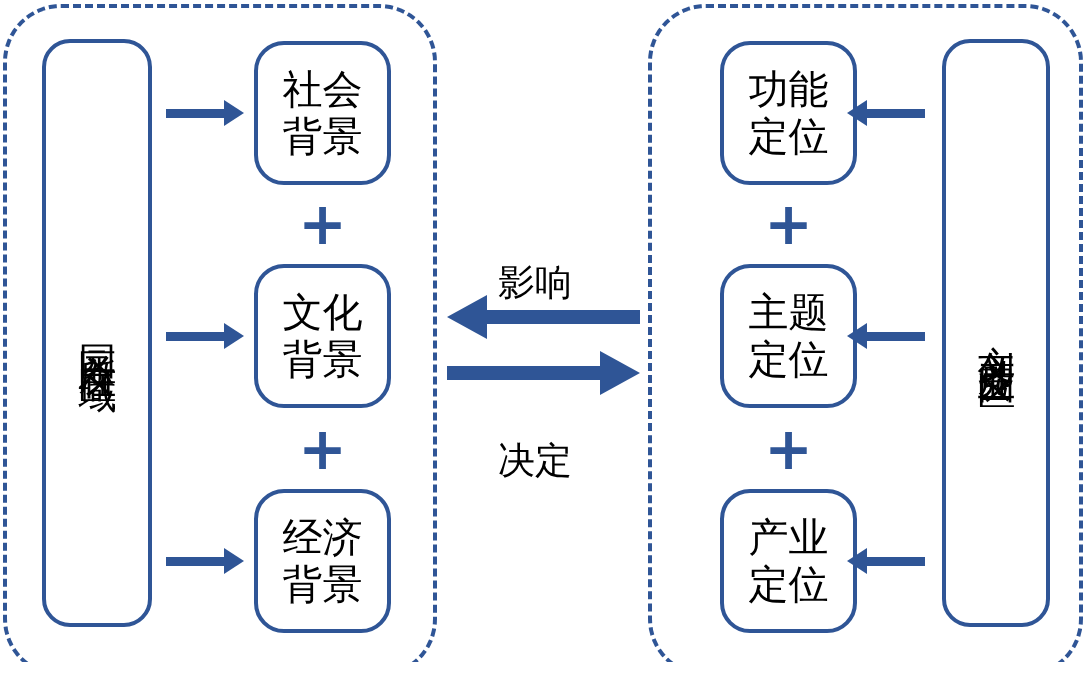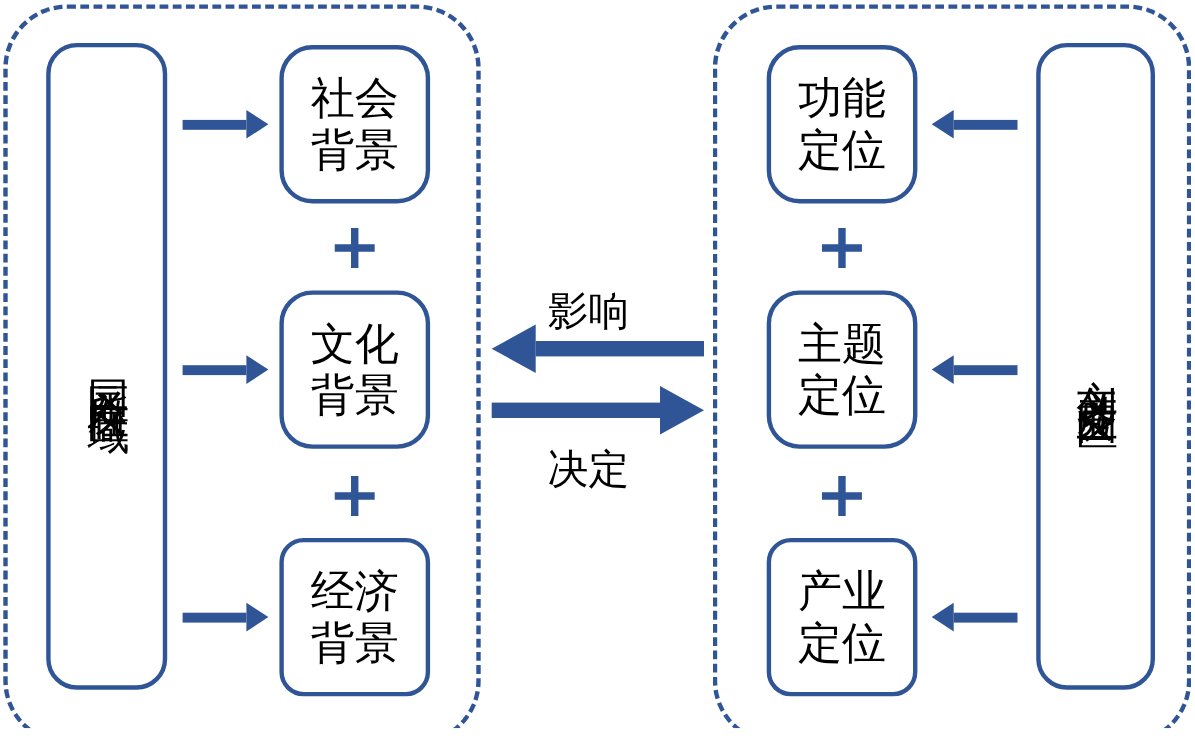--- a/index.html
+++ b/index.html
@@ -26,22 +26,22 @@
   .tall { top:39px; width:110px; height:588px; border-radius:28px; }
   #tall-left  { left:42px;  }
   #tall-right { left:942px; width:108px; }
   .vlabel {
     writing-mode:vertical-rl; text-orientation:upright;
     font-size:38px; letter-spacing:6px; color:var(--text);
   }
 
   .item-box { width:137px; height:144px; border-radius:30px; }
   .col-left  { left:254px; }
-  .col-right { left:697px; }
-  .row1 { top:41px; } .row2 { top:264px; } .row3 { top:489px;border-radius:22px; }
+  .col-right { left:720px; }
+  .row1 { top:41px; } .row2 { top:264px; } .row3 { top:489px; }
   .box-label {
     font-size:40px; line-height:47px; color:var(--text);
     text-align:center; white-space:pre-line;
   }
 
   .plus {
     position:absolute; width:137px; text-align:center;
     color:var(--accent); font-family:"DejaVu Sans",sans-serif;
     font-weight:bold; font-size:58px; line-height:58px;
   }
@@ -70,21 +70,21 @@
   .barrow.dir-right .stem { left:0; width:153px; }
   .barrow.dir-right .head { right:0; border-left:40px solid var(--accent); }
   #influence-arrow { left:447px; top:295px; }
   #decide-arrow    { left:447px; top:351px; }
 
   .center-label {
     position:absolute; left:455px; width:160px; text-align:center;
     font-size:37px; color:var(--text);
   }
   #influence-label { top:246px;margin-top:12px; }
-  #decide-label    { top:402px; }
+  #decide-label    { top:436px; }
 </style>
 </head>
 <body>
 
 <div class="canvas">
 
   <div id="group-left" class="dashed-group"></div>
   <div id="group-right" class="dashed-group"></div>
 
   <div id="tall-left" class="solid-box tall">

